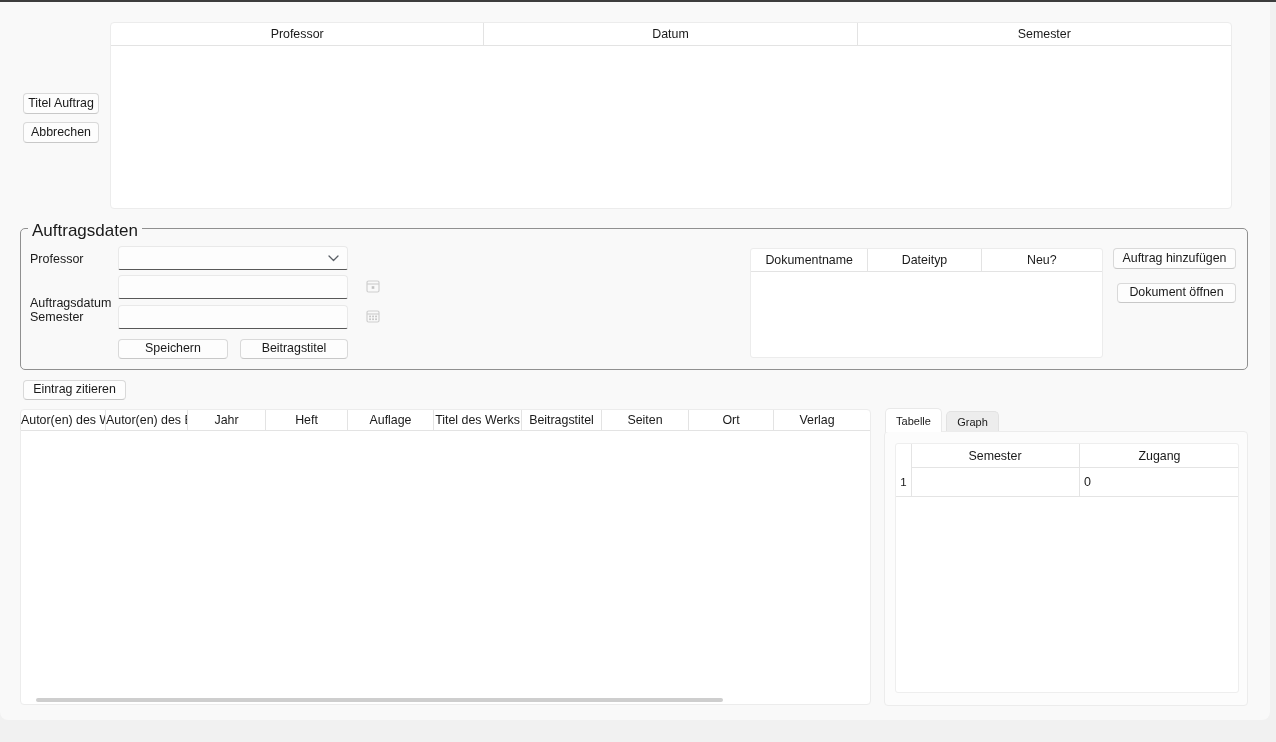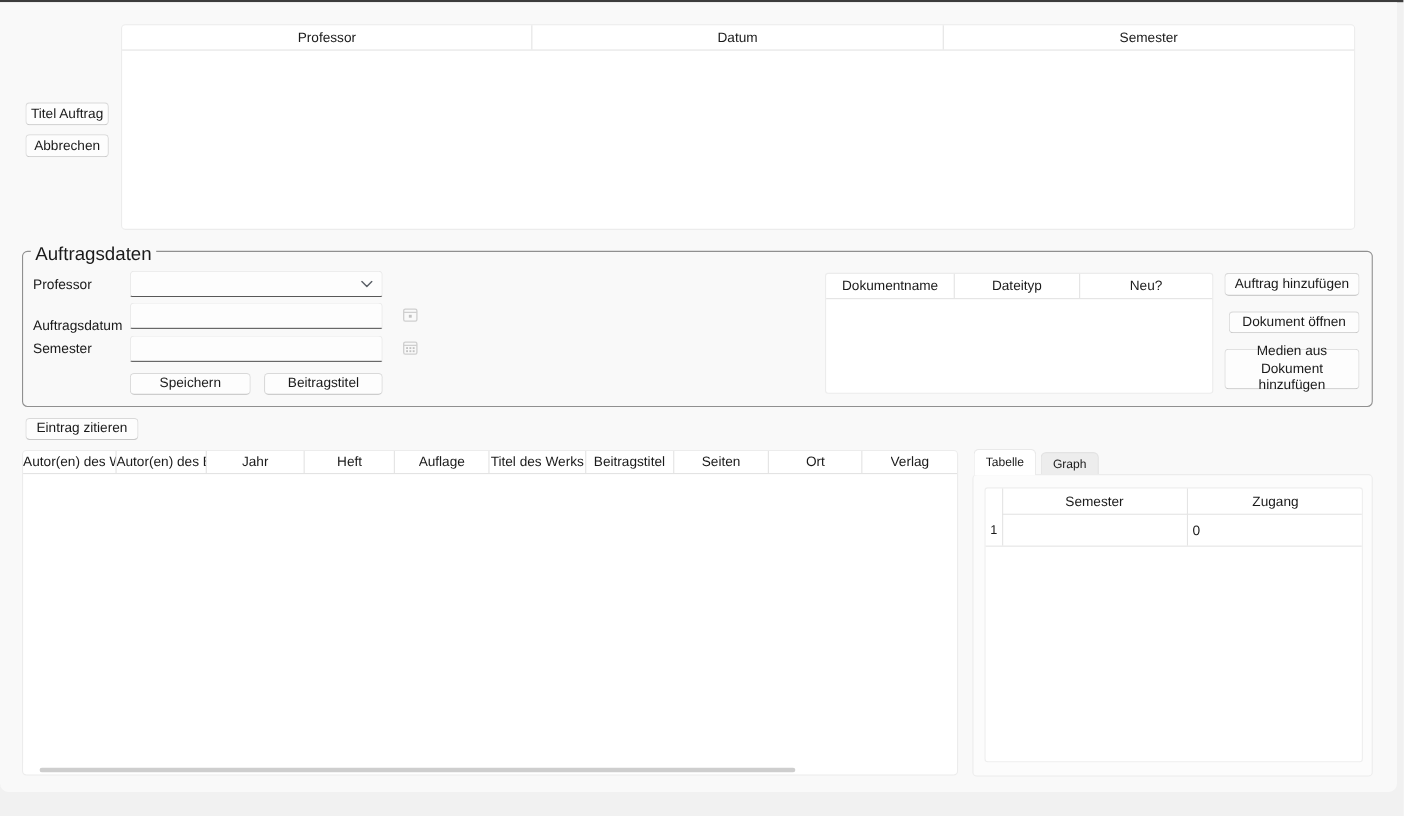--- a/index.html
+++ b/index.html
@@ -72,21 +72,21 @@
   <span class="legend" style="left:28px;top:219px">Auftragsdaten</span>
 
   <span class="label" style="left:30px;top:250px">Professor</span>
   <div class="field combo" style="left:118px;top:244px;width:230px;height:24px">
     <span style="flex:1"></span>
     <svg width="11" height="7" viewBox="0 0 11 7">
         <polyline points="1,1 5.5,5.5 10,1" fill="none" stroke="#5a5f66" stroke-width="1.3" stroke-linecap="round" stroke-linejoin="round"></polyline>
       </svg>
   </div>
 
-  <span class="label" style="left:30px;top:287px">Auftragsdatum</span>
+  <span class="label" style="left:30px;top:294px">Auftragsdatum</span>
   <input class="field" style="left: 118px; top: 273px; width: 230px; height: 24px;" value="">
   <svg class="cal-icon" style="left:366px;top:277px" viewBox="0 0 14 14">
     <rect x="1" y="2" width="12" height="11" rx="1.5" fill="none" stroke="#cfcfcf" stroke-width="1.2"></rect>
     <line x1="1" y1="5" x2="13" y2="5" stroke="#cfcfcf" stroke-width="1.2"></line>
     <rect x="5.7" y="7.2" width="2.6" height="2.6" fill="#c2c2c2"></rect>
   </svg>
 
   <span class="label" style="left:30px;top:308px">Semester</span>
   <input class="field" style="left: 118px; top: 303px; width: 230px; height: 24px;" value="">
   <svg class="cal-icon" style="left:366px;top:307px" viewBox="0 0 14 14">
@@ -115,33 +115,32 @@
       </div>
       <div class="th" style="width:121px">
         <span>Neu?</span>
       </div>
     </div>
     <div class="abs" style="left:0;top:23px;right:0;bottom:0"></div>
   </div>
 
   <button class="btn" style="left:1113px;top:246px;width:123px;height:21px">Auftrag hinzufügen</button>
   <button class="btn" style="left:1117px;top:281px;width:119px;height:20px">Dokument öffnen</button>
-  <button class="btn" style="left:1113px;top:315px;width:123px;height:37px;padding:2px">Medien aus Dokument hinzufügen</button>
 
   <button class="btn" style="left:23px;top:378px;width:103px;height:20px">Eintrag zitieren</button>
 
   <div class="abs panel" style="left:20px;top:407px;width:851px;height:296px">
     <div class="hdr-row" style="height:21px">
       <div class="th" style="width:85px">
         <span>Autor(en) des Werks</span>
       </div>
       <div class="th" style="width:82px">
         <span>Autor(en) des Beitrags</span>
       </div>
-      <div class="th" style="width:90px">
+      <div class="th" style="width:78px">
         <span>Jahr</span>
       </div>
       <div class="th" style="width:82px">
         <span>Heft</span>
       </div>
       <div class="th" style="width:86px">
         <span>Auflage</span>
       </div>
       <div class="th" style="width:88px">
         <span>Titel des Werks</span>

